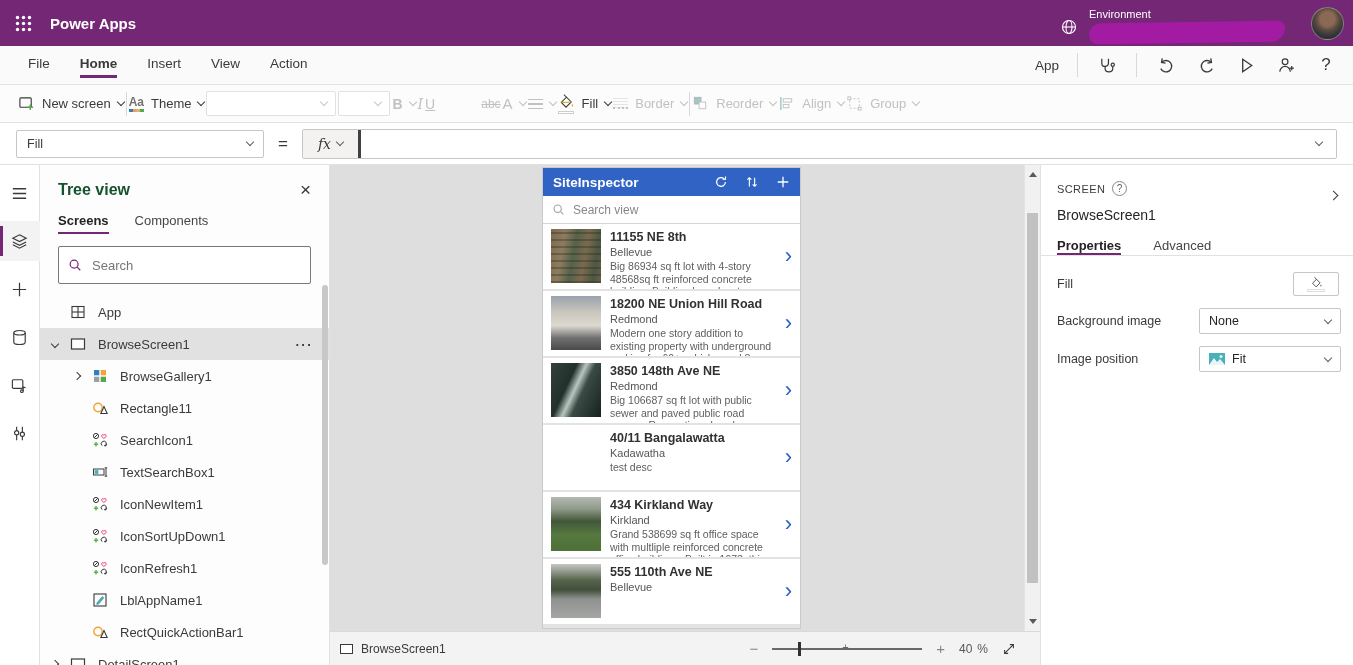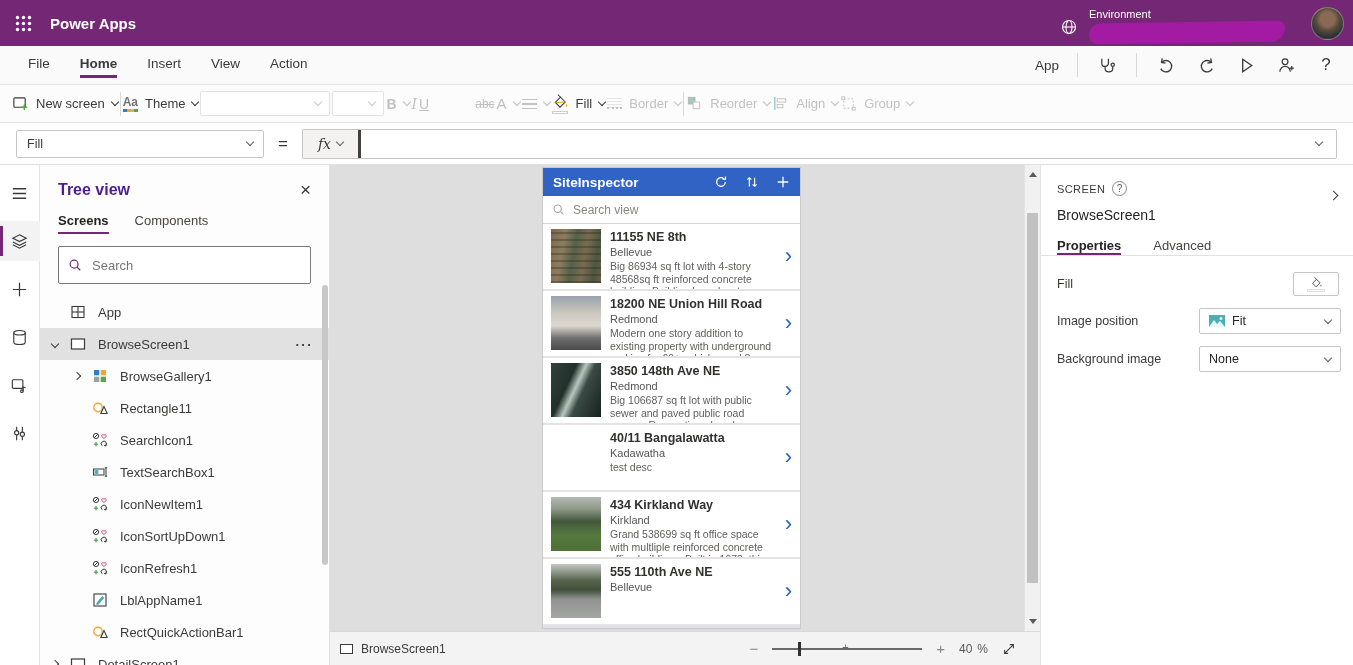--- a/index.html
+++ b/index.html
@@ -30,21 +30,21 @@
   .menu-item { font-size:13.5px; color:#3b3a39; padding:8px 12px 4px; cursor:pointer; }
   .menu-item span { display:inline-block; padding-bottom:4px; border-bottom:3px solid transparent; }
   .menu-item.active span { font-weight:700; border-bottom-color:#742774; }
   .menu-right { margin-left:auto; display:flex; align-items:center; gap:18px; }
   .menu-right .lbl { font-size:13.5px; cursor:pointer; }
   .mi { width:22px; height:22px; display:flex; align-items:center; justify-content:center; cursor:pointer; font-size:16px; color:#3b3a39; }
   .mi svg { width:19px; height:19px; }
   .vdiv { width:1px; height:24px; background:#d8d8d8; }
 
   
-  .toolbar { height:38px; background:#fcfcfc; border-bottom:1px solid #e3e3e3; display:flex; align-items:center; padding:0 12px; gap:2px; font-size:13px; }
+  .toolbar { height:38px; background:#fcfcfc; border-bottom:1px solid #e3e3e3; display:flex; align-items:center; padding:0 18px; gap:2px; font-size:13px; }
   .tb-btn { display:flex; align-items:center; gap:7px; color:#3b3a39; cursor:pointer; white-space:nowrap; }
   .tb-btn.disabled { color:#c3c1bf; cursor:default; }
   .tb-btn svg { width:17px; height:17px; }
   .tb-sel { height:25px; border:1px solid #e3e1df; background:#fff; display:flex; align-items:center; padding:0 8px; color:#c9c7c5; border-radius:2px; }
   .tb-sel .chev { margin-left:auto; }
   .aa-icon { display:flex; flex-direction:column; align-items:center; line-height:1; }
   .aa-icon b { font-size:12px; font-weight:700; color:#737373; }
   .aa-strip { width:15px; height:3px; margin-top:1px; background:linear-gradient(90deg,#2f80c3 0 25%,#f2a33a 25% 50%,#d8b27e 50% 75%,#57a64a 75% 100%); }
   .strike { text-decoration:line-through;margin-left:44px; }
   .align-ic { display:inline-block; width:15px; height:11px; background:repeating-linear-gradient(0deg,#c3c1bf 0 1.5px,transparent 1.5px 4.5px); }
@@ -68,21 +68,21 @@
 
   .rail { width:40px; background:#fff; border-right:1px solid #e1e1e1; display:flex; flex-direction:column; align-items:center; padding-top:8px; flex:none; }
   .rail-item { width:40px; height:40px; display:flex; align-items:center; justify-content:center; position:relative; cursor:pointer; margin-bottom:8px; }
   .rail-item svg { width:19px; height:19px; }
   .rail-item.selected { background:#f3f3f3; }
   .rail-item.selected::before { content:""; position:absolute; left:0; top:5px; bottom:5px; width:3px; background:#742774; }
 
   
   .treepanel { width:290px; background:#fdfdfd; border-right:1px solid #e1e1e1; position:relative; overflow:hidden; flex:none; }
   .tp-header { display:flex; align-items:center; padding:15px 18px 6px; }
-  .tp-title { font-size:16px; font-weight:600; color:#4c1d95; }
+  .tp-title { font-size:16px; font-weight:600; color:#14532d; }
   .tp-close { margin-left:auto; font-size:19px; color:#3b3a39; cursor:pointer; line-height:1; }
   .tp-tabs { display:flex; gap:26px; padding:8px 18px 8px; }
   .tp-tab { font-size:13px; color:#484644; cursor:pointer; }
   .tp-tab span { display:inline-block; padding-bottom:4px; border-bottom:2px solid transparent; }
   .tp-tab.active { color:#252423; }
   .tp-tab.active span { font-weight:700; border-bottom-color:#742774; }
   .tp-search { margin:4px 18px 12px; height:38px; border:1px solid #7a7876; border-radius:2px; background:#fff; display:flex; align-items:center; padding:0 9px; gap:8px; }
   .tp-search svg { width:14px; height:14px; color:#742774; flex:none; }
   .tp-search input { border:0; outline:0; flex:1; font-size:13px; font-family:inherit; color:#333; background:transparent; min-width:0; }
   .tree-list { position:relative; }
@@ -749,33 +749,33 @@
         <span class="rp-colorbtn">
           <svg viewBox="0 0 18 18">
               <path d="M3.5 10 L9 4.5 L14 9.5 L8.5 15 Z" fill="#fff" stroke="#3b3a39" stroke-width="1.2"></path>
               <path d="M9 4.5 L6.2 1.8" stroke="#3b3a39" stroke-width="1.2"></path>
               <path d="M15.2 11.5 q1.5 2.3 0 3.3 q-1.5-1 0-3.3z" fill="#3b3a39"></path>
             </svg>
           <span class="bar"></span>
         </span>
       </div>
       <div class="rp-row">
+        <span class="rp-label">Background image</span>
+        <span class="rp-select">
+          <span>None</span>
+            <i class="chev"></i>
+        </span>
+      </div>
+      <div class="rp-row">
         <span class="rp-label">Image position</span>
         <span class="rp-select">
           <svg viewBox="0 0 16 12">
               <rect x="0" y="0" width="16" height="12" fill="#49b0b8"></rect>
               <path d="M0 12 L5 5 L8 9 L11 6 L16 12 Z" fill="#e8f6f7"></path>
               <circle cx="12" cy="3.5" r="1.5" fill="#e8f6f7"></circle>
             </svg>
           <span>Fit</span>
             <i class="chev"></i>
         </span>
       </div>
-      <div class="rp-row">
-        <span class="rp-label">Background image</span>
-        <span class="rp-select">
-          <span>None</span>
-            <i class="chev"></i>
-        </span>
-      </div>
     </div>
   </div>
 </div>
 
 </body></html>

